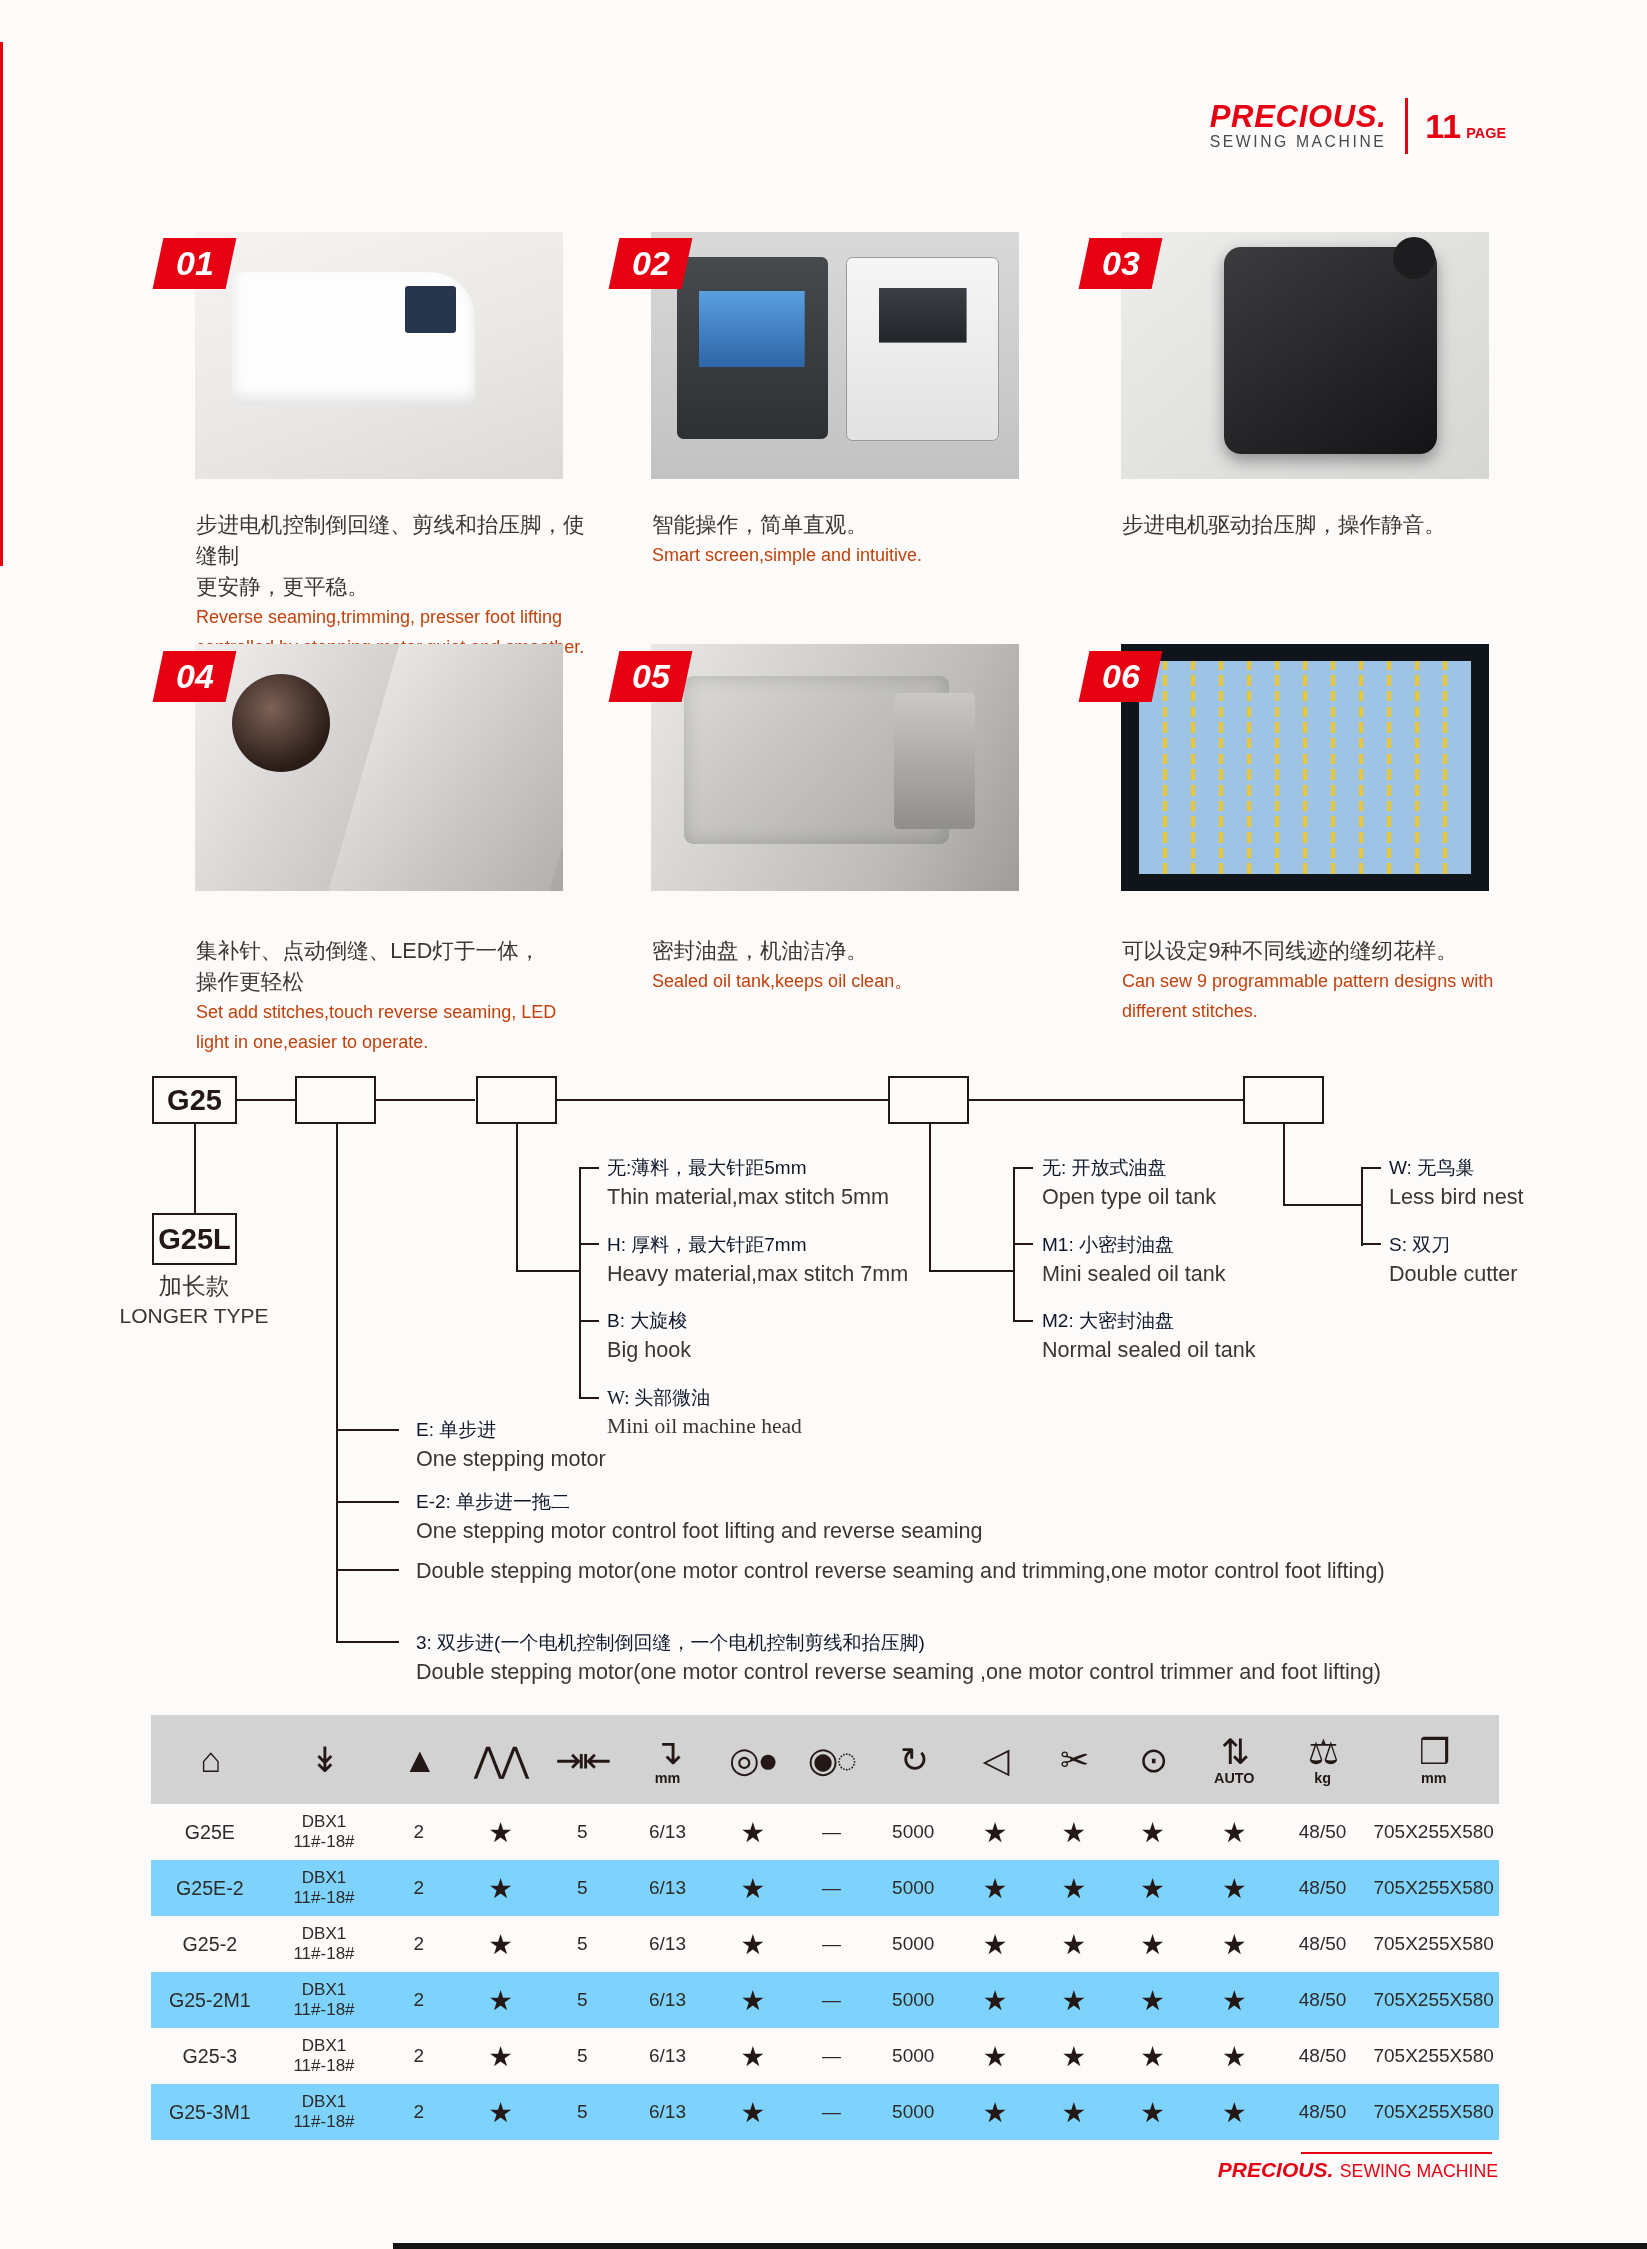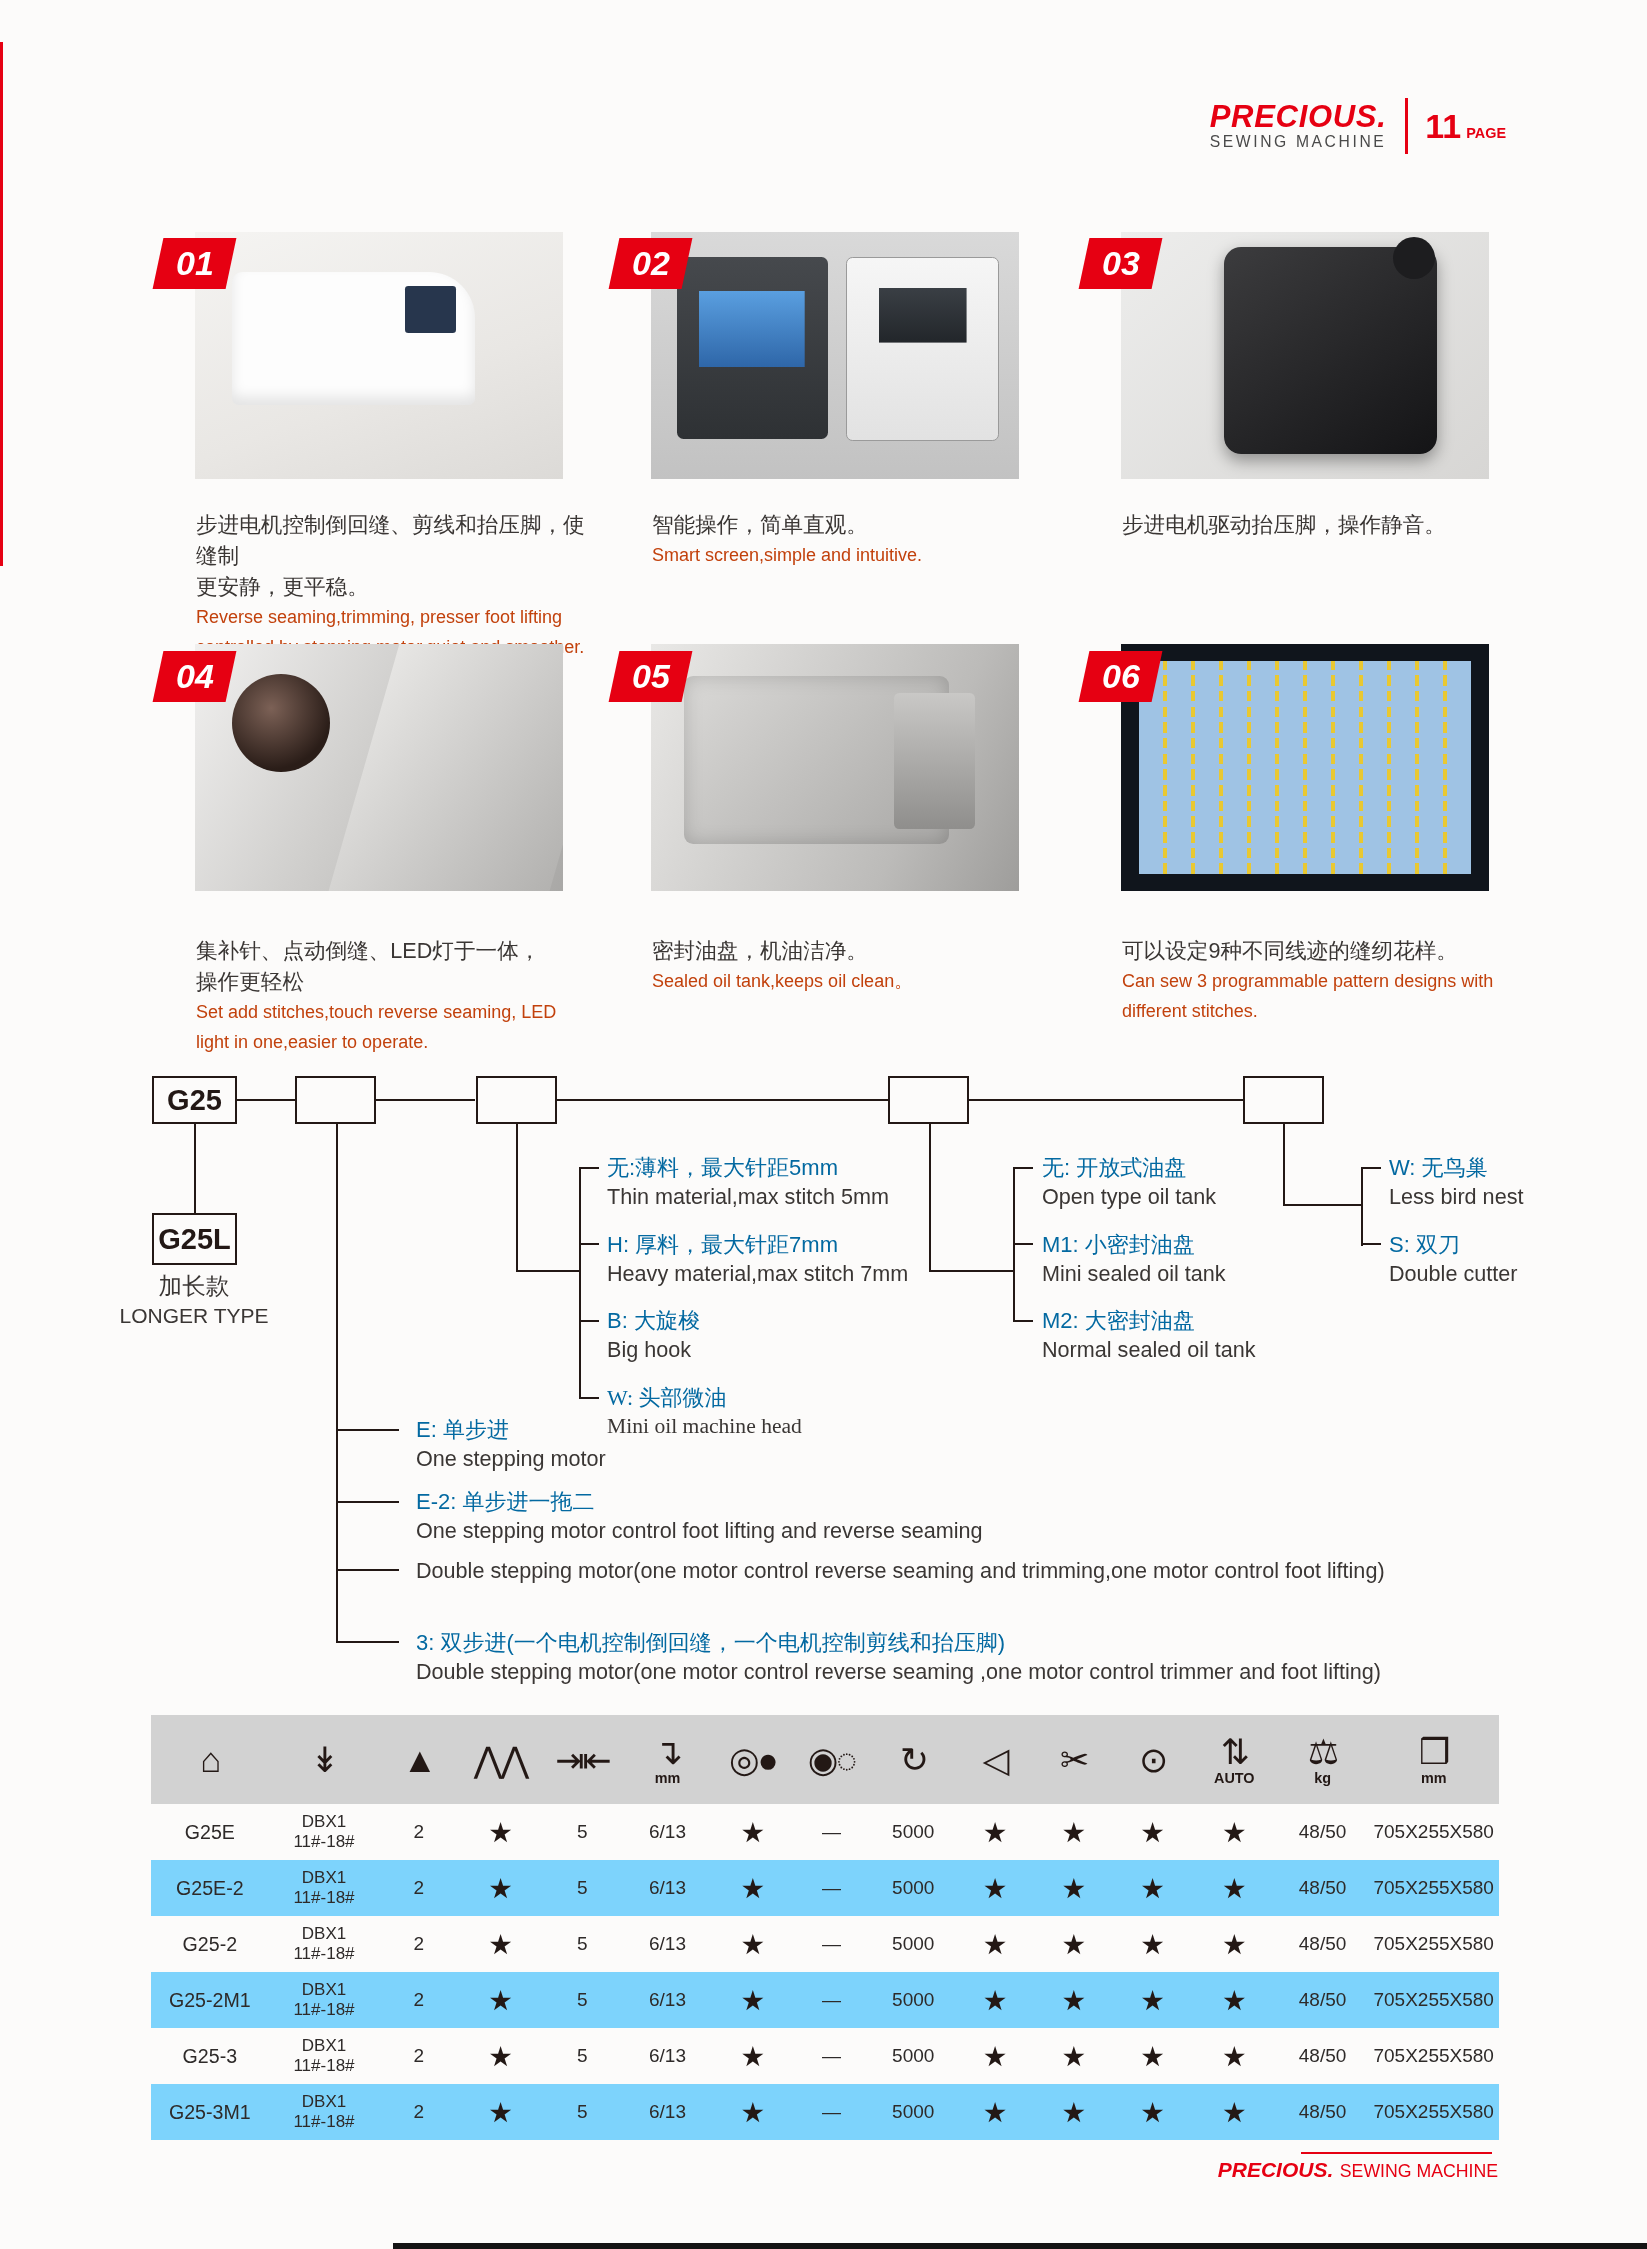--- a/index.html
+++ b/index.html
@@ -55,21 +55,21 @@
   .ftext .en{font-size:18px;line-height:30px;color:#c2410c}
 
   
   .dbox{position:absolute;border:2px solid #231815;display:flex;align-items:center;justify-content:center;
         font-weight:bold;font-size:29px;color:#231815;background:transparent;box-sizing:border-box}
   .ln{position:absolute;background:#231815}
   .center-label{position:absolute;text-align:center}
   .center-label .cn{font-size:23.6px;line-height:31px;color:#3a3634}
   .center-label .en{font-size:21px;line-height:27.5px;color:#3a3634}
   .opt{position:absolute}
-  .opt .ocn{font-size:22px;line-height:29px;color:#0369a1}
+  .opt .ocn{font-size:19px;line-height:29px;color:#0f172a}
   .opt .oen{font-size:21.6px;line-height:29px;color:#3a3634}
 
   
   #spec{position:absolute;left:151px;top:1715px;width:1348px}
   .trow{display:flex}
   .thead{height:89px;background:#d2d2d2}
   .drow{height:56px}
   .drow.alt{background:#7dd3fc}
   .tcell{display:flex;flex-direction:column;align-items:center;justify-content:center;text-align:center;
          box-sizing:border-box}
@@ -146,21 +146,21 @@
       <div class="ftext" style="left:652px;top:935px">
         <div class="cn">密封油盘，机油洁净。</div>
         <div class="en">Sealed oil tank,keeps oil clean。</div>
       </div>
       <div class="photo ph6" style="left:1121px;top:644px"></div>
       <div class="badge" style="left:1084px;top:651px">
         <span>06</span>
       </div>
       <div class="ftext" style="left:1122px;top:935px">
         <div class="cn">可以设定9种不同线迹的缝纫花样。</div>
-        <div class="en">Can sew 3 programmable pattern designs with different stitches.</div>
+        <div class="en">Can sew 9 programmable pattern designs with different stitches.</div>
       </div>
     </div>
 
   <div id="diagram">
 
     <div class="dbox" style="left:152px;top:1076px;width:85px;height:48px">
         <span>G25</span>
       </div>
     <div class="dbox" style="left:295px;top:1076px;width:81px;height:48px"></div>
     <div class="dbox" style="left:476px;top:1076px;width:81px;height:48px"></div>

